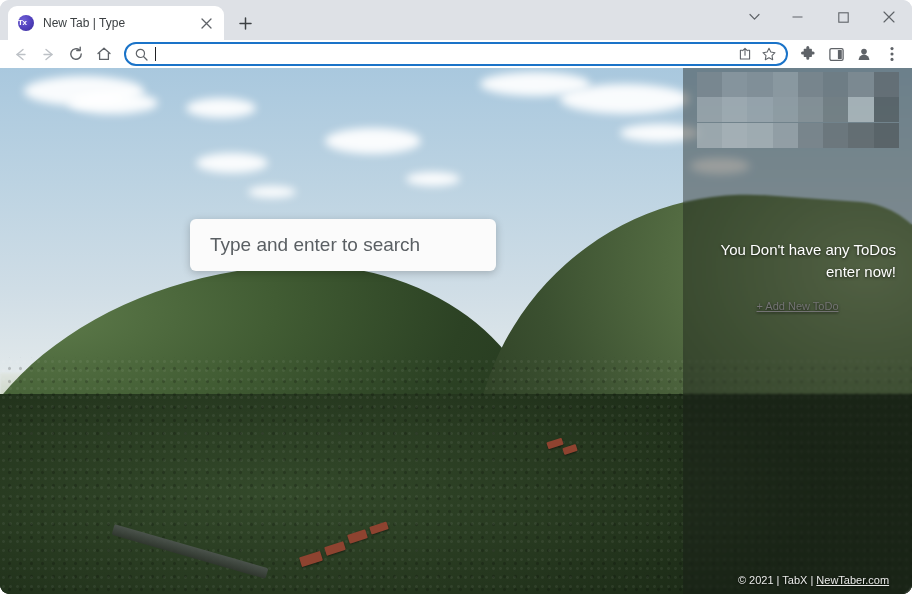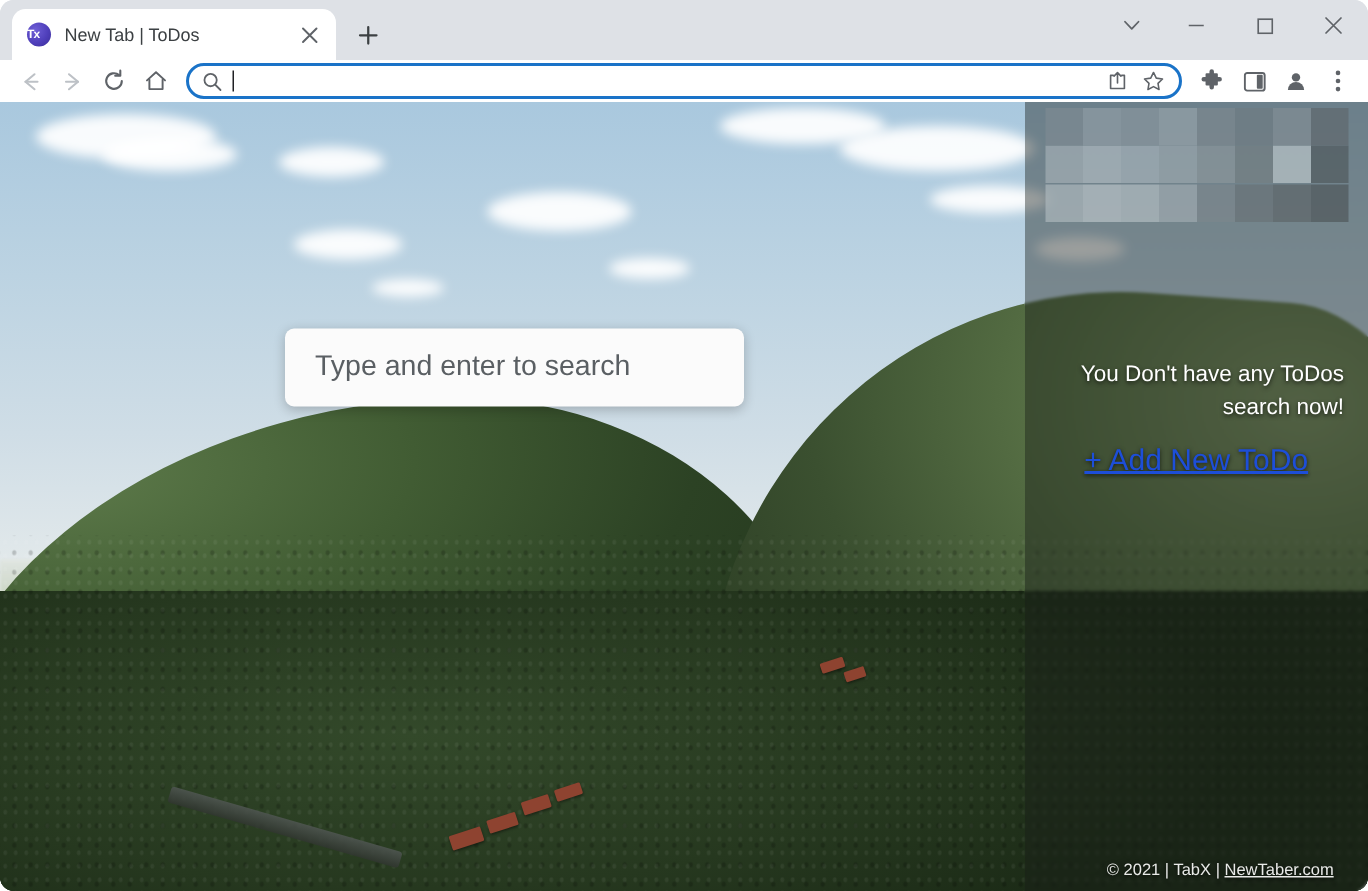--- a/index.html
+++ b/index.html
@@ -297,22 +297,22 @@
     text-shadow: 0 1px 3px rgba(0,0,0,.7);
     padding: 0 16px;
   }
   .todo-add {
     position: absolute;
     left: 0; top: 228px;
     width: 229px;
     text-align: center;
   }
   .todo-add a {
-    color: #1d4ed8;
-    font-size: 20px;
+    color: #737373;
+    font-size: 11px;
     text-decoration: underline;
     text-shadow: 0 1px 3px rgba(0,0,0,.7);
   }
   .footer {
     position: absolute;
     left: 16px; bottom: 8px;
     width: 229px;
     text-align: center;
     color: #e9eae8;
     font-size: 11px;
@@ -328,21 +328,21 @@
 <body>
 
 <div class="window">
 
   <div class="tabstrip">
 
     <div class="tab">
       <div class="tab-favicon">
         <span>Tx</span>
       </div>
-      <div class="tab-title">New Tab | ToDos</div>
+      <div class="tab-title">New Tab | Type</div>
       <div class="tab-close">
         <svg width="11" height="11" viewBox="0 0 11 11" aria-hidden="true">
           <path d="M1 1 L10 10 M10 1 L1 10" stroke="#5f6368" stroke-width="1.3" fill="none" stroke-linecap="round"></path>
         </svg>
       </div>
     </div>
 
     <div class="newtab-btn">
       <svg width="13" height="13" viewBox="0 0 13 13" aria-hidden="true">
         <path d="M6.5 1 V12 M1 6.5 H12" stroke="#3c4043" stroke-width="1.5" fill="none" stroke-linecap="round"></path>
@@ -488,21 +488,21 @@
     <div class="searchbox">
       <input class="searchbox-input" type="text" value="" placeholder="Type and enter to search" style="">
     </div>
 
     <div class="sidebar">
 
       <div class="pixelated-block"></div>
 
       <div class="todo-empty">
         <div>You Don't have any ToDos</div>
-        <div>search now!</div>
+        <div>enter now!</div>
       </div>
 
       <div class="todo-add">
         <a href="#">+ Add New ToDo</a>
       </div>
 
       <div class="footer">
         <span>© 2021 | TabX | </span><a href="#">NewTaber.com</a>
       </div>
     </div>

